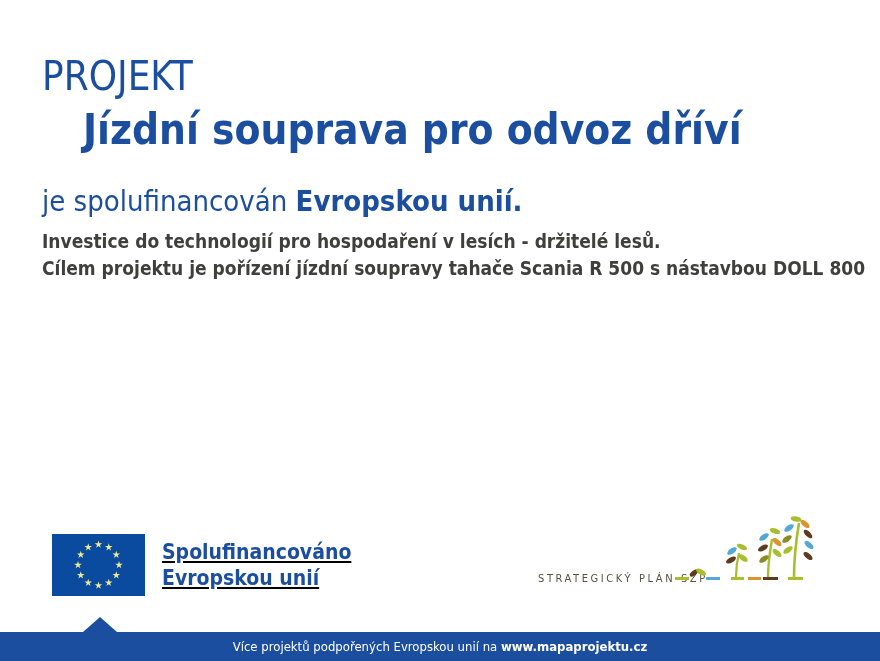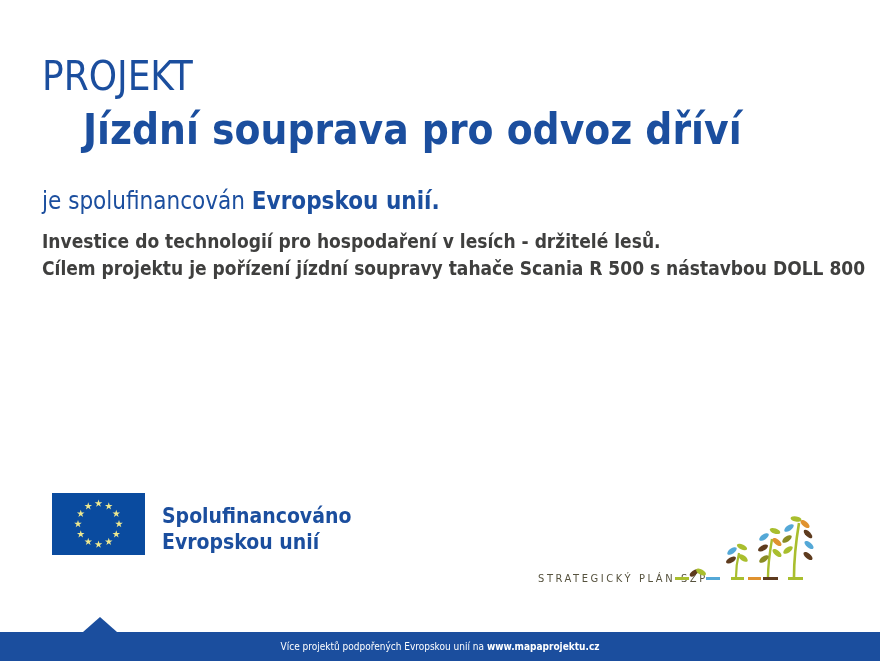--- a/index.html
+++ b/index.html
@@ -28,43 +28,44 @@
     font-size: 42px;
     line-height: 52px;
     font-weight: 700;
     color: #1b4e9e;
     white-space: nowrap;
     margin-left: 41px;
   }
   .subtitle {
     position: absolute;
     left: 42px; top: 186px;
-    font-size: 24px;
+    font-size: 29px;
     line-height: 30px;
     color: #1b4e9e;
     white-space: nowrap;
   }
   .subtitle .bold { font-weight: 700; }
   .description {
     position: absolute;
     left: 42px; top: 228px;
     width: 830px;
     font-size: 19px;
     line-height: 27px;
     color: #3f3f3e;
     font-weight: bold;
   }
   .description div { white-space: nowrap; }
 
   
   .eu-block {
     position: absolute;
-    left: 52px; top: 493px;
+    left: 52px; top: 534px;
     display: flex;
-    align-items: flex-end;
+    align-items: center;
+    text-decoration: underline;
   }
   .eu-flag { display: block; width: 93px; height: 62px; }
   .eu-label {
     margin-left: 17px;
     font-size: 21px;
     line-height: 26px;
     font-weight: 700;
     color: #1b4e9e;
   }
 
@@ -92,21 +93,21 @@
     border-left: 17px solid transparent;
     border-right: 17px solid transparent;
     border-bottom: 15px solid #1b4e9e;
   }
   .footer-bar {
     position: absolute;
     left: 0; bottom: 0;
     width: 880px; height: 29px;
     background: #1b4e9e;
     color: #ffffff;
-    font-size: 10px;
+    font-size: 13px;
     line-height: 29px;
     text-align: center;
     white-space: nowrap;
   }
   .footer-bar .bold { font-weight: 700; }
 </style>
 </head>
 <body>
 
 <div class="page">

